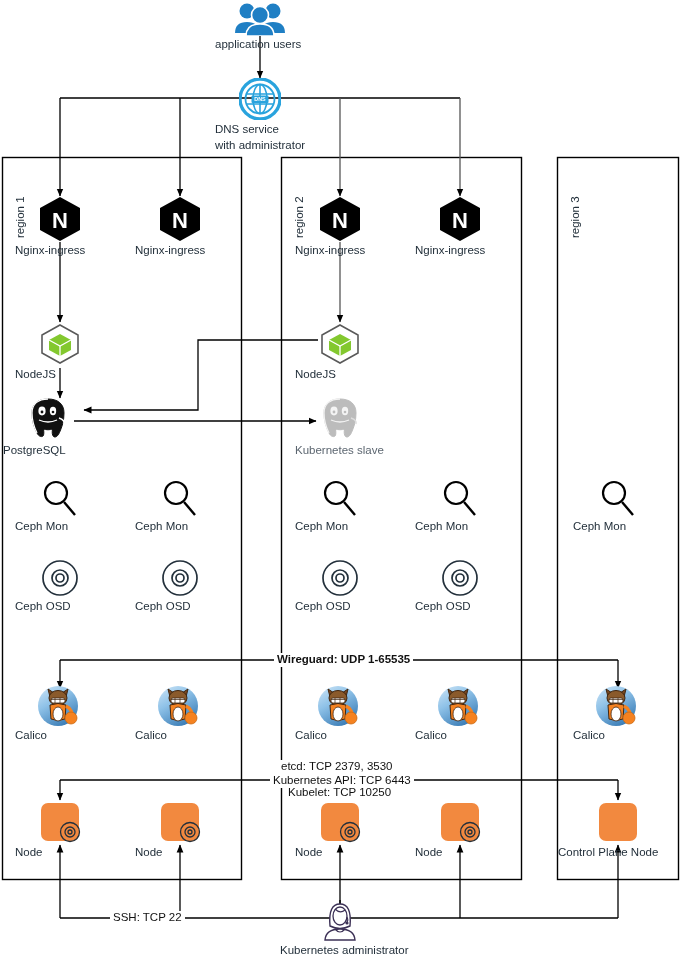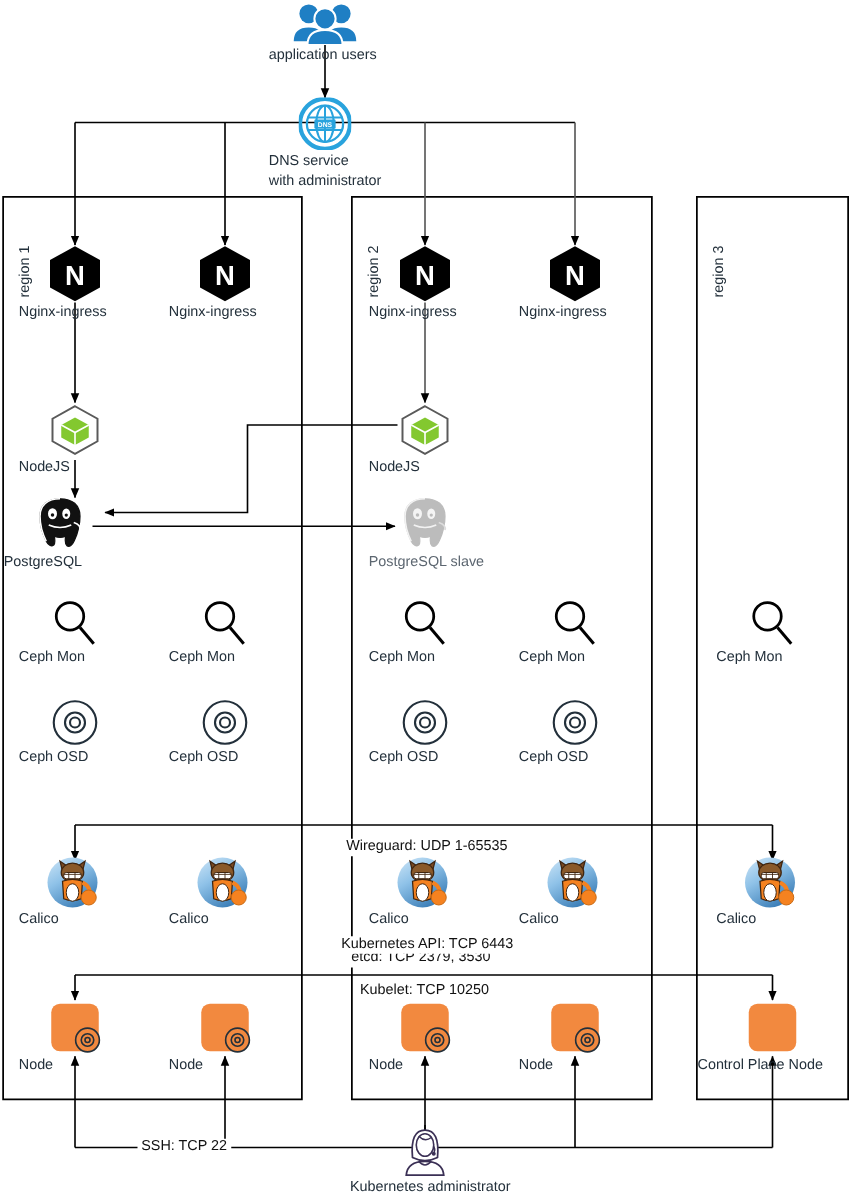--- a/index.html
+++ b/index.html
@@ -204,21 +204,21 @@
                  C39,8 33,3 23,3 z" fill="#bcbcbc" stroke="#bcbcbc" stroke-width="1"></path>
         <path d="M23,3 C13,3 7,8 7,17 C7,25 9,31 12,37" fill="none" stroke="#f2f2f2" stroke-width="1.3"></path>
         <ellipse cx="17" cy="15" rx="3.6" ry="4.4" fill="#f4f4f4"></ellipse>
         <ellipse cx="28" cy="15" rx="3.2" ry="4.2" fill="#f4f4f4"></ellipse>
         <circle cx="17" cy="16" r="1.4" fill="#bcbcbc"></circle>
         <circle cx="28" cy="16" r="1.3" fill="#bcbcbc"></circle>
         <path d="M14,24 q9,4 18,0" fill="none" stroke="#f2f2f2" stroke-width="1.3"></path>
         <path d="M34,22 q6,2 5,6" fill="none" stroke="#dcdcdc" stroke-width="1.4"></path>
       </svg>
     </div>
-    <div class="cap">PostgreSQL slave</div>
+    <div class="cap">Kubernetes slave</div>
   </div>
 
   <div class="node" style="left:15px;top:478px;width:90px;">
     <div class="ico" style="width:40px;height:40px;">
       <svg width="40" height="40" viewBox="0 0 40 40">
           <circle cx="16" cy="15" r="11" fill="none" stroke="#000" stroke-width="2.2"></circle>
           <path d="M24,24 L35,37" stroke="#000" stroke-width="2.4" fill="none"></path>
         </svg>
     </div>
     <div class="cap">Ceph Mon</div>
@@ -443,21 +443,21 @@
         <path d="M19,13 q5,5 10,1" fill="none" stroke="#3b3055" stroke-width="1.2"></path>
         <path d="M31,21 q2,4 -1,6" fill="none" stroke="#3b3055" stroke-width="1.1"></path>
         <circle cx="31" cy="27" r="1.6" fill="#3b3055"></circle>
         <path d="M9,44 q1,-11 15,-11 q14,0 15,11 z" fill="#fff" stroke="#3b3055" stroke-width="1.4"></path>
         <path d="M19,33 q5,6 10,0" fill="none" stroke="#3b3055" stroke-width="1.2"></path>
       </svg>
     </div>
     <div class="cap">Kubernetes administrator</div>
   </div>
 
-  <div class="edge-label" style="left:274px;top:671px;">Wireguard: UDP 1-65535</div>
+  <div class="edge-label" style="left:274px;top:653px;font-weight:bold;">Wireguard: UDP 1-65535</div>
 
   <div class="edge-label" style="left:278px;top:760px;">etcd: TCP 2379, 3530</div>
-  <div class="edge-label" style="left:270px;top:749px;">Kubernetes API: TCP 6443</div>
+  <div class="edge-label" style="left:270px;top:774px;">Kubernetes API: TCP 6443</div>
   <div class="edge-label" style="left:285px;top:786px;">Kubelet: TCP 10250</div>
 
   <div class="edge-label" style="left:110px;top:911px;">SSH: TCP 22</div>
 
 </div>
 
 </body></html>

